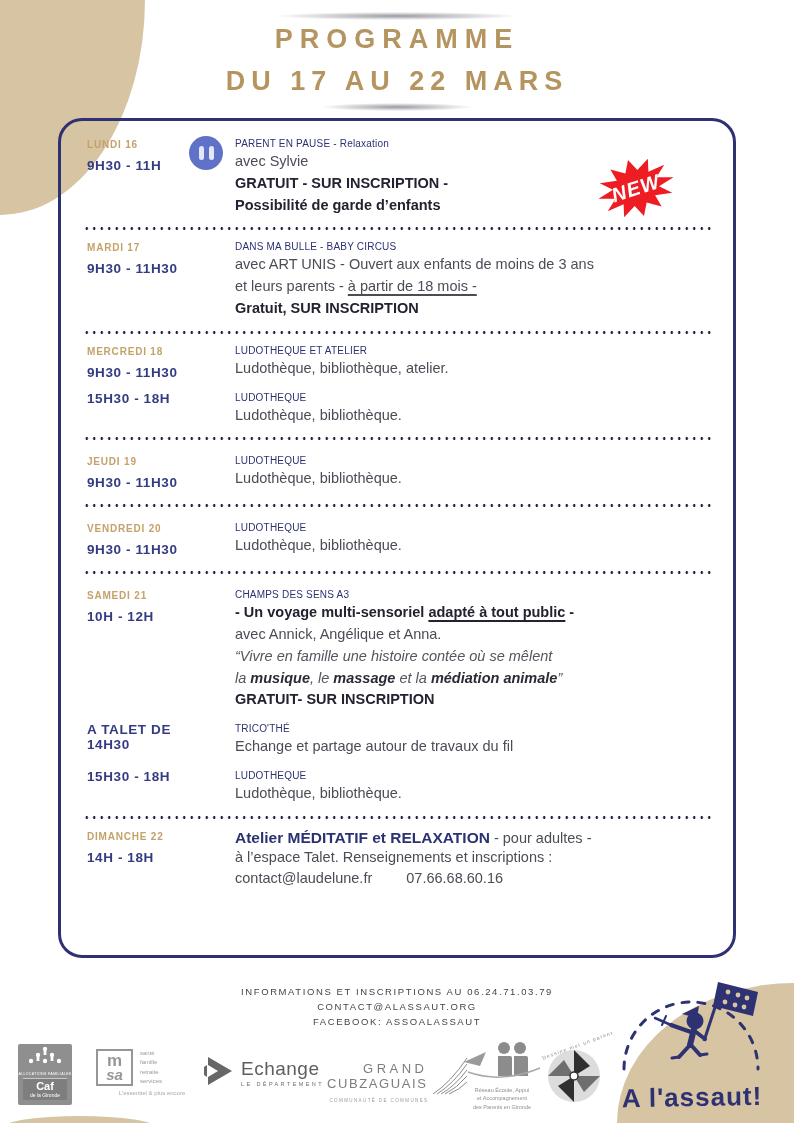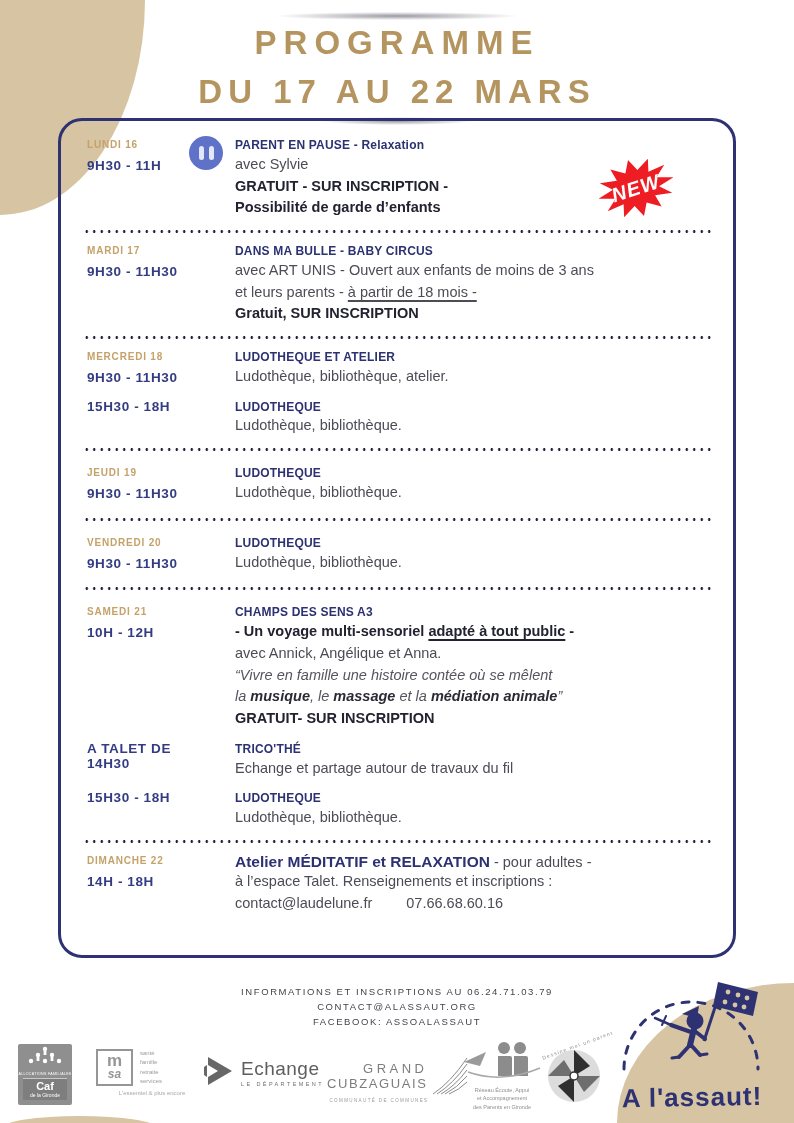--- a/index.html
+++ b/index.html
@@ -6,41 +6,41 @@
   .page{position:relative;width:794px;height:1123px;background:#ffffff;overflow:hidden;
         font-family:"Liberation Sans","DejaVu Sans",sans-serif;}
 
   
   .blob-tl{position:absolute;left:-145px;top:-215px;width:290px;height:430px;border-radius:50%;background:#d7c4a2;}
   .blob-bl{position:absolute;left:2px;bottom:-17px;width:155px;height:24px;border-radius:50%;background:#d7c4a2;}
   .blob-br{position:absolute;right:-177px;bottom:-140px;width:354px;height:280px;border-radius:50%;background:#d7c4a2;}
 
   
   .header{position:absolute;top:24px;left:0;width:100%;text-align:center;}
-  .title1,.title2{margin:0;color:#b5955f;font-weight:bold;font-size:33px;text-align:center;}
+  .title1,.title2{margin:0;color:#b5955f;font-weight:bold;font-size:27px;text-align:center;}
   .title1{letter-spacing:7px;}
   .title2{margin-top:11px;letter-spacing:6px;}
   .smudge{position:absolute;left:50%;transform:translateX(-50%);height:8px;border-radius:50%;
           background:radial-gradient(ellipse at center,rgba(70,70,82,.55) 0%,rgba(120,120,132,.28) 45%,transparent 72%);}
   .smudge.top{top:-12px;width:240px;}
   .smudge.bottom{bottom:-14px;width:150px;}
 
   
   .card{position:absolute;left:58px;top:118px;width:678px;height:840px;box-sizing:border-box;
         border:3px solid #2e3272;border-radius:24px;padding:8px 0 4px;display:flex;flex-direction:column;}
   .row{padding:8px 14px 9px 26px;}
   .srow{display:flex;}
   .session + .session{margin-top:11px;}
   .when{flex:0 0 148px;}
   .what{flex:1;position:relative;padding-right:6px;}
   .day{color:#c4a26a;font-weight:bold;font-size:10px;letter-spacing:.8px;padding-top:2px;}
   .time{color:#333c82;font-weight:bold;font-size:13.5px;letter-spacing:.6px;margin-top:8px;}
   .time.tight{margin-top:0;}
   .time.tight2{margin-top:0;}
-  .etitle{color:#2c3172;font-weight:bold;font-size:12px;letter-spacing:.2px;line-height:1.4;}
+  .etitle{color:#2c3172;font-weight:normal;font-size:10px;letter-spacing:.2px;line-height:1.4;}
   .bline{color:#4c4c56;font-size:14.5px;line-height:1.5;}
   .bdark{color:#222230;font-weight:bold;font-size:14.5px;line-height:1.5;}
   .uline{text-decoration:underline;text-underline-offset:3px;text-decoration-thickness:1.5px;}
   .quote{color:#55555f;font-style:italic;}
   .quote .qb{color:#2b2b35;font-weight:bold;}
   .titleline .etitle-inline{color:#2c3172;font-weight:bold;font-size:15.5px;}
   .titleline .rest{color:#4c4c56;font-size:14.5px;}
   .contact span + span{margin-left:34px;}
   .dotsep{height:3px;margin:2px 18px 2px 22px;background-image:radial-gradient(circle,#20203f 1.3px,transparent 1.45px);
           background-size:7.5px 3px;background-position:0 50%;background-repeat:repeat-x;}
@@ -65,21 +65,21 @@
   .p-caf{position:absolute;left:18px;top:1044px;width:54px;height:61px;background:#8f8f8f;border-radius:2px;
          text-align:center;color:#fff;overflow:hidden;}
   .caf-top{font-size:3.6px;letter-spacing:.3px;line-height:1.3;}
   .caf-name{font-size:11px;font-weight:bold;border-top:1px solid #c9c9c9;width:82%;margin:1px auto 0;padding-top:1px;background:#7e7e7e;}
   .caf-sub{font-size:5px;background:#7e7e7e;width:82%;margin:0 auto;padding-bottom:2px;}
 
   .p-msa{position:absolute;left:96px;top:1049px;width:112px;}
   .msa-row{display:flex;align-items:center;gap:7px;}
   .msa-box{width:33px;height:33px;border:2.5px solid #969696;color:#969696;font-weight:bold;text-align:center;line-height:.85;}
   .msa-box .m{font-size:17px;display:block;margin-top:3px;}
-  .msa-box .sa{font-size:12px;display:block;font-style:italic;}
+  .msa-box .sa{font-size:15px;display:block;font-style:italic;}
   .msa-services div{font-size:6px;color:#9b9b9b;line-height:1.55;}
   .msa-tag{font-size:6px;color:#a8a8a8;margin-top:4px;text-align:center;}
 
   .p-gir{position:absolute;left:204px;top:1056px;display:flex;align-items:center;gap:7px;}
   .gir-name{font-size:19px;color:#5e5e5e;letter-spacing:.5px;}
   .gir-sub{font-size:5.5px;color:#6e6e6e;letter-spacing:2.4px;margin-top:1px;}
 
   .p-cub{position:absolute;left:327px;top:1056px;}
   .cub-row{display:flex;align-items:center;gap:3px;}
   .cub-l1{font-size:13px;letter-spacing:3.5px;color:#7d7d7d;text-align:right;}

